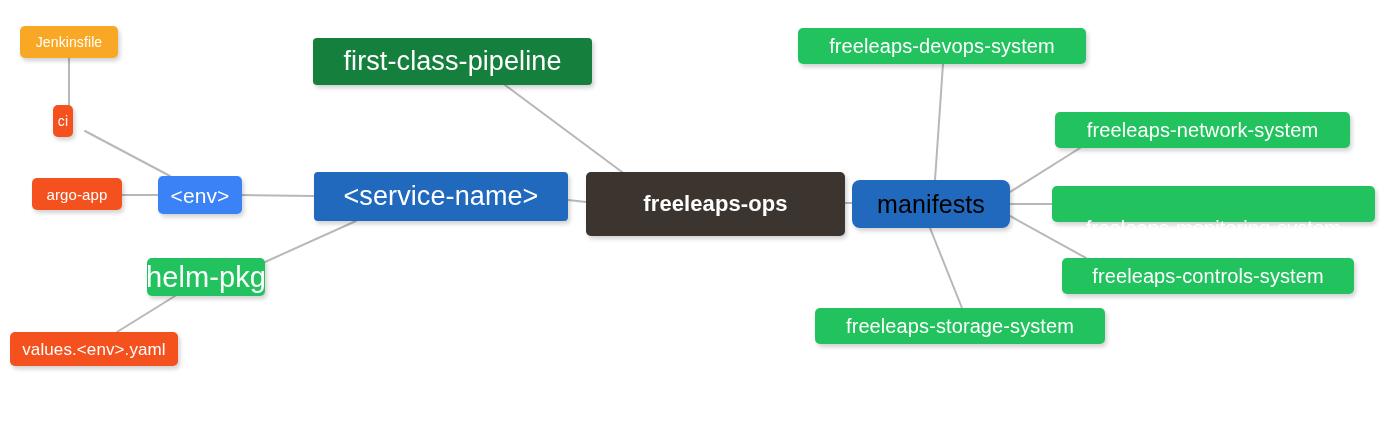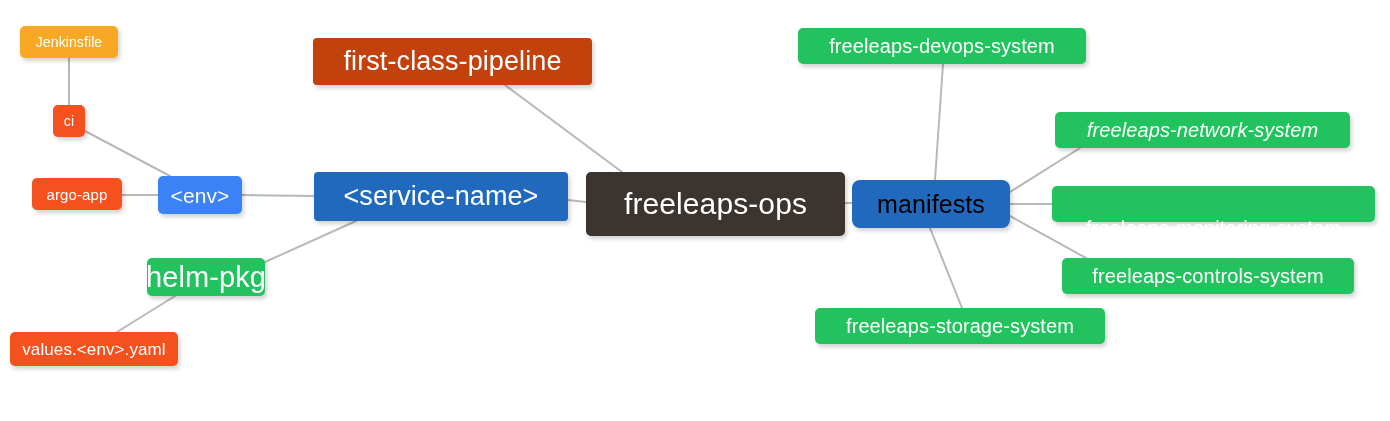--- a/index.html
+++ b/index.html
@@ -63,51 +63,51 @@
       <line x1="935" y1="180" x2="943" y2="64" stroke="#b8b8b8" stroke-width="2" stroke-linecap="round"></line>
       <line x1="1010" y1="192" x2="1080" y2="148" stroke="#b8b8b8" stroke-width="2" stroke-linecap="round"></line>
       <line x1="1010" y1="204" x2="1052" y2="204" stroke="#b8b8b8" stroke-width="2" stroke-linecap="round"></line>
       <line x1="1010" y1="216" x2="1086" y2="258" stroke="#b8b8b8" stroke-width="2" stroke-linecap="round"></line>
       <line x1="930" y1="228" x2="962" y2="308" stroke="#b8b8b8" stroke-width="2" stroke-linecap="round"></line>
     </svg>
   <div id="node-layer">
       <div class="node" style="left: 20px; top: 26px; width: 98px; height: 32px; background: rgb(249, 168, 37); border-radius: 5px; color: rgb(255, 255, 255);">
         <span class="node-label" style="font-size: 14px;">Jenkinsfile</span>
       </div>
-      <div class="node" style="left: 53px; top: 105px; width: 32px; height: 32px; background: rgb(244, 81, 30); border-radius: 5px; color: rgb(255, 255, 255);">
+      <div class="node" style="left: 53px; top: 105px; width: 20px; height: 32px; background: rgb(244, 81, 30); border-radius: 5px; color: rgb(255, 255, 255);">
         <span class="node-label" style="font-size: 14px;">ci</span>
       </div>
       <div class="node" style="left: 32px; top: 178px; width: 90px; height: 32px; background: rgb(244, 81, 30); border-radius: 5px; color: rgb(255, 255, 255);">
         <span class="node-label" style="font-size: 15px;">argo-app</span>
       </div>
       <div class="node" style="left: 158px; top: 176px; width: 84px; height: 38px; background: #3b82f6; border-radius: 5px; color: rgb(255, 255, 255);">
         <span class="node-label" style="font-size: 21px;">&lt;env&gt;</span>
       </div>
       <div class="node" style="left: 147px; top: 258px; width: 118px; height: 38px; background: rgb(34, 195, 94); border-radius: 5px; color: rgb(255, 255, 255);">
         <span class="node-label" style="font-size: 29px;">helm-pkg</span>
       </div>
       <div class="node" style="left: 10px; top: 332px; width: 168px; height: 34px; background: rgb(244, 81, 30); border-radius: 5px; color: rgb(255, 255, 255);">
         <span class="node-label" style="font-size: 17px;">values.&lt;env&gt;.yaml</span>
       </div>
-      <div class="node" style="left: 313px; top: 38px; width: 279px; height: 47px; background: #c2410c; border-radius: 4px; color: rgb(255, 255, 255);">
+      <div class="node" style="left: 313px; top: 38px; width: 279px; height: 47px; background: #15803d; border-radius: 4px; color: rgb(255, 255, 255);">
         <span class="node-label" style="font-size: 27px;">first-class-pipeline</span>
       </div>
       <div class="node" style="left: 314px; top: 172px; width: 254px; height: 49px; background: rgb(32, 105, 189); border-radius: 4px; color: rgb(255, 255, 255);">
         <span class="node-label" style="font-size: 27px;">&lt;service-name&gt;</span>
       </div>
       <div class="node" style="left: 586px; top: 172px; width: 259px; height: 64px; background: rgb(59, 52, 47); border-radius: 5px; color: rgb(255, 255, 255);">
-        <span class="node-label" style="font-size: 30px;">freeleaps-ops</span>
+        <span class="node-label" style="font-size: 22px; font-weight: bold;">freeleaps-ops</span>
       </div>
       <div class="node" style="left: 852px; top: 180px; width: 158px; height: 48px; background: rgb(32, 105, 189); border-radius: 8px; color: #000000;">
         <span class="node-label" style="font-size: 25px;">manifests</span>
       </div>
       <div class="node" style="left: 798px; top: 28px; width: 288px; height: 36px; background: rgb(34, 195, 94); border-radius: 5px; color: rgb(255, 255, 255);">
         <span class="node-label" style="font-size: 20px;">freeleaps-devops-system</span>
       </div>
-      <div class="node" style="left: 1055px; top: 112px; width: 295px; height: 36px; background: rgb(34, 195, 94); border-radius: 5px; color: rgb(255, 255, 255); font-style: italic;">
+      <div class="node" style="left: 1055px; top: 112px; width: 295px; height: 36px; background: rgb(34, 195, 94); border-radius: 5px; color: rgb(255, 255, 255);">
         <span class="node-label" style="font-size: 20px;">freeleaps-network-system</span>
       </div>
       <div class="node" style="left: 1052px; top: 186px; width: 323px; height: 36px; background: rgb(34, 195, 94); border-radius: 5px; color: rgb(255, 255, 255);">
         <span class="node-label" style="font-size: 20px; margin-top: 48px;">freeleaps-monitoring-system</span>
       </div>
       <div class="node" style="left: 1062px; top: 258px; width: 292px; height: 36px; background: rgb(34, 195, 94); border-radius: 5px; color: rgb(255, 255, 255);">
         <span class="node-label" style="font-size: 20px;">freeleaps-controls-system</span>
       </div>
       <div class="node" style="left: 815px; top: 308px; width: 290px; height: 36px; background: rgb(34, 195, 94); border-radius: 5px; color: rgb(255, 255, 255);">
         <span class="node-label" style="font-size: 20px;">freeleaps-storage-system</span>

